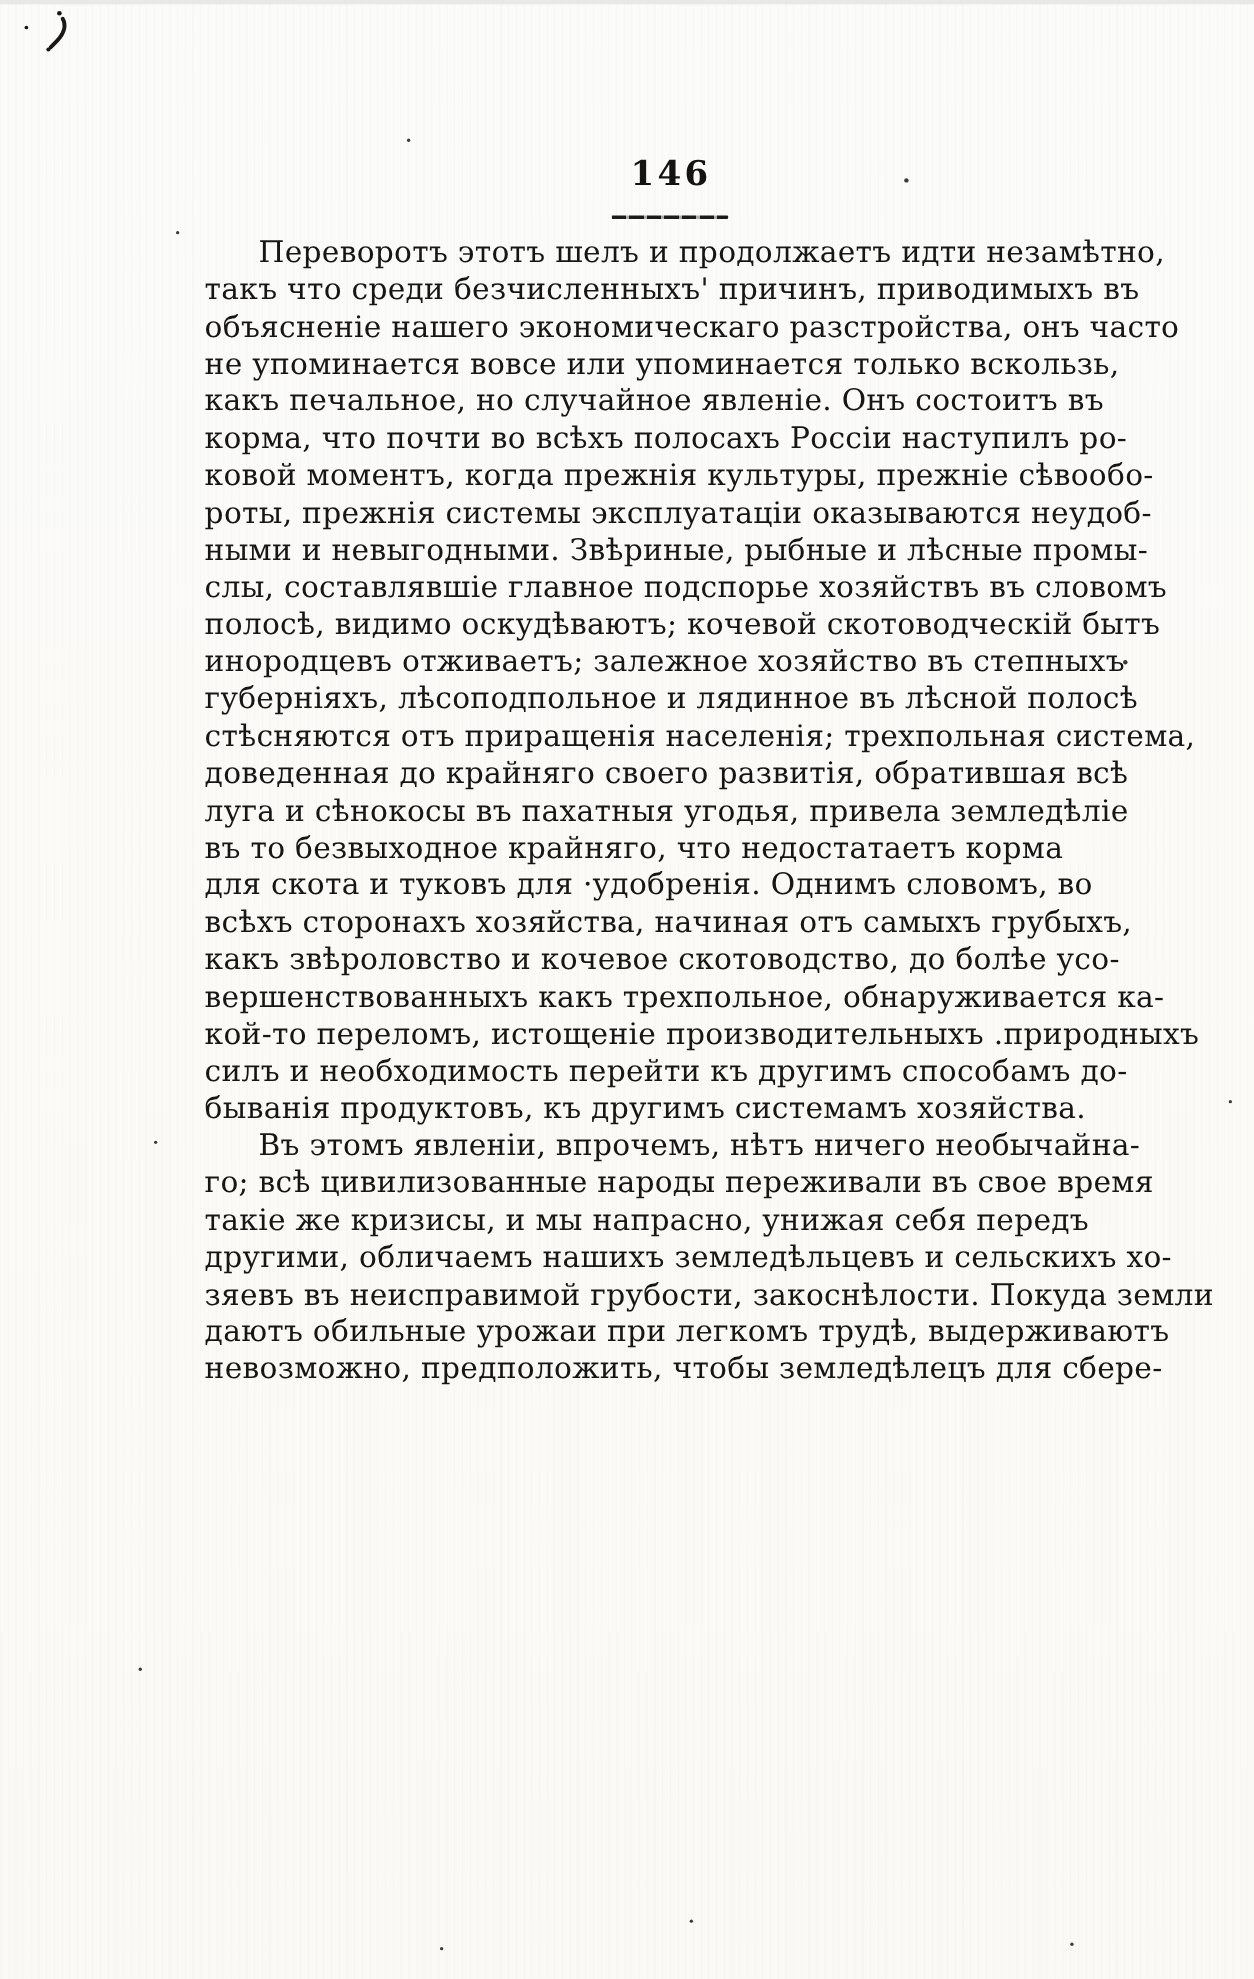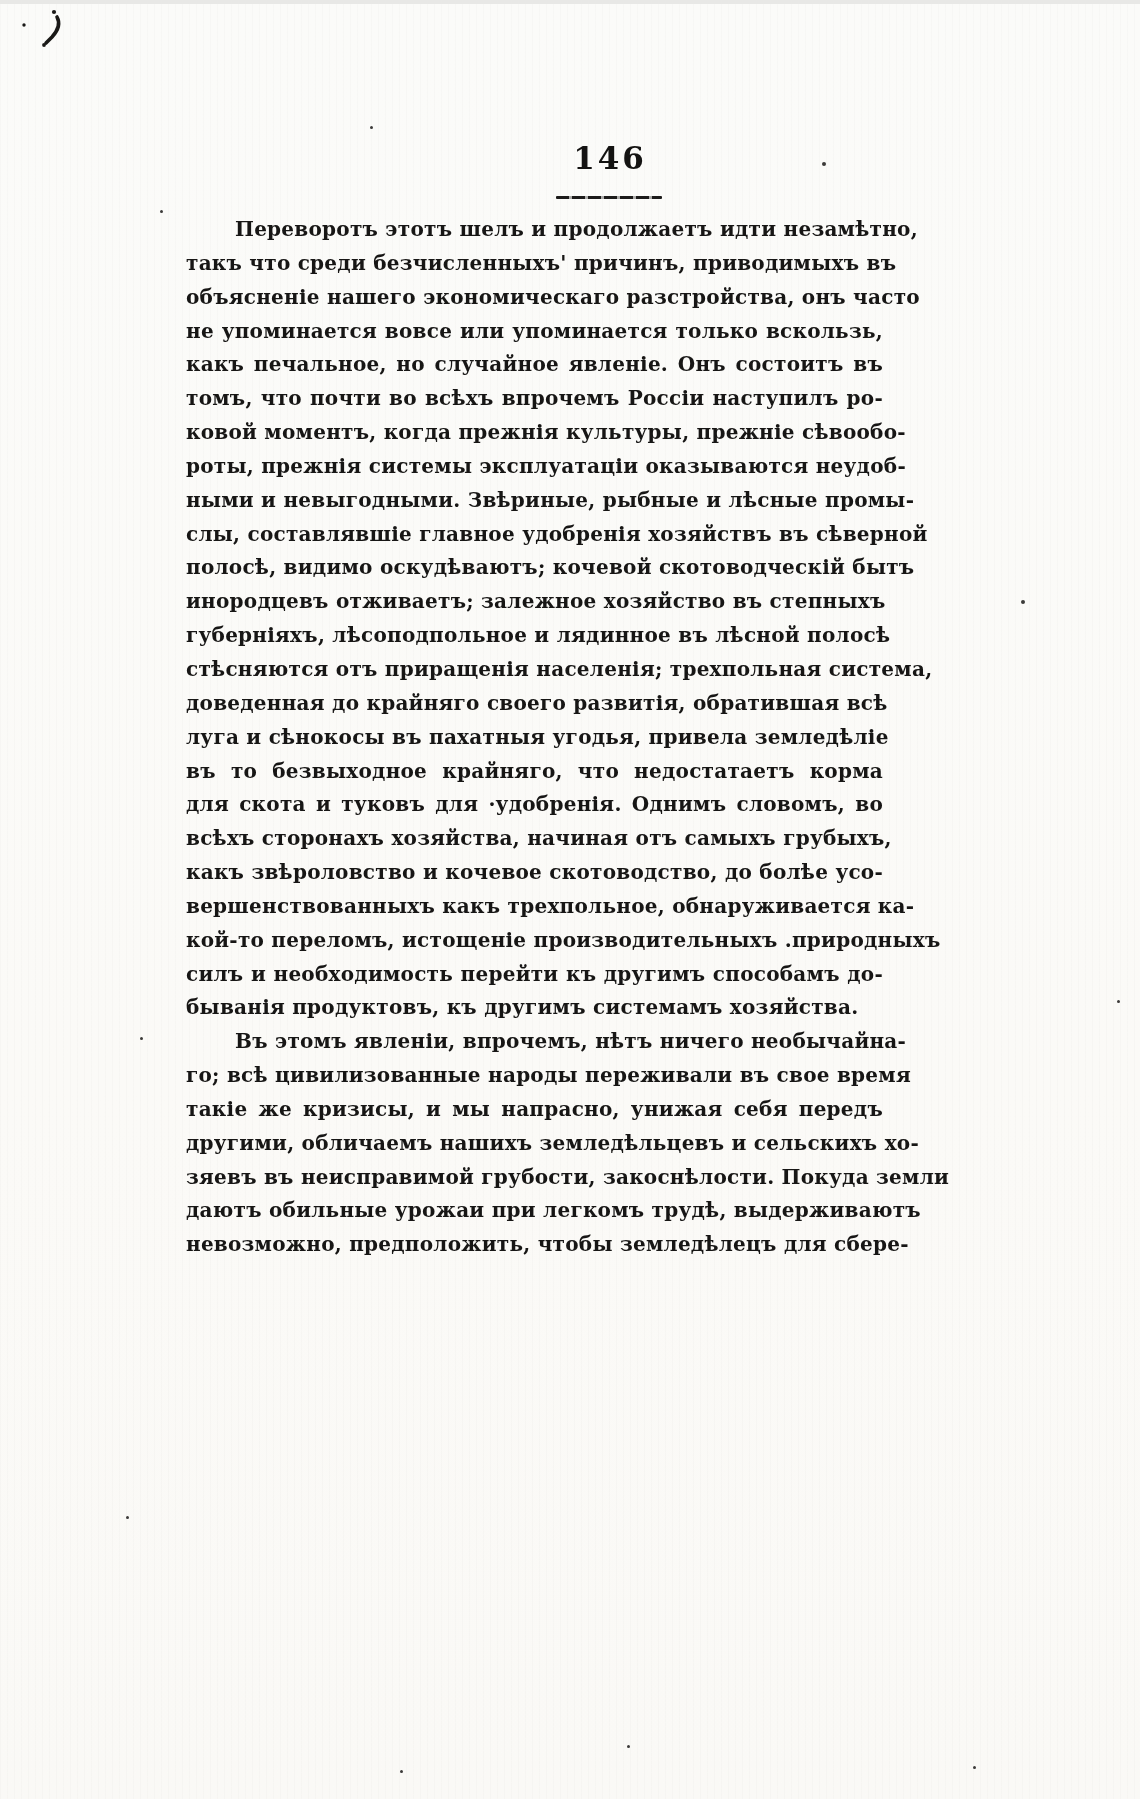--- a/index.html
+++ b/index.html
@@ -48,22 +48,22 @@
   
   .text-block {
     position: absolute;
     top: 209px;
     left: 186px;
     width: 697px;
   }
   .line {
     height: 33.85px;
     line-height: 33.85px;
-    font-size: 20px;
-    font-weight: bold;
+    font-size: 27px;
+    font-weight: normal;
     letter-spacing: 0.25px;
     white-space: nowrap;
     text-align: justify;
     text-align-last: justify;
     text-justify: inter-word;
     color: #171615;
   }
   .line.indent { padding-left: 49px; }
   .line.no-fill { text-align-last: left; }
 
@@ -96,25 +96,25 @@
     <span class="page-num">146</span>
   </div>
   <div class="page-num-rule"></div>
 
   <div class="text-block">
       <div class="line indent">Переворотъ этотъ шелъ и продолжаетъ идти незамѣтно,</div>
       <div class="line">такъ что среди безчисленныхъ' причинъ, приводимыхъ въ</div>
       <div class="line">объясненіе нашего экономическаго разстройства, онъ часто</div>
       <div class="line">не упоминается вовсе или упоминается только вскользь,</div>
       <div class="line">какъ печальное, но случайное явленіе. Онъ состоитъ въ</div>
-      <div class="line">томъ, что почти во всѣхъ впрочемъ Россіи наступилъ ро-</div>
+      <div class="line">корма, что почти во всѣхъ полосахъ Россіи наступилъ ро-</div>
       <div class="line">ковой моментъ, когда прежнія культуры, прежніе сѣвообо-</div>
       <div class="line">роты, прежнія системы эксплуатаціи оказываются неудоб-</div>
       <div class="line">ными и невыгодными. Звѣриные, рыбные и лѣсные промы-</div>
-      <div class="line">слы, составлявшіе главное удобренія хозяйствъ въ сѣверной</div>
+      <div class="line">слы, составлявшіе главное подспорье хозяйствъ въ словомъ</div>
       <div class="line">полосѣ, видимо оскудѣваютъ; кочевой скотоводческій бытъ</div>
       <div class="line">инородцевъ отживаетъ; залежное хозяйство въ степныхъ</div>
       <div class="line">губерніяхъ, лѣсоподпольное и лядинное въ лѣсной полосѣ</div>
       <div class="line">стѣсняются отъ приращенія населенія; трехпольная система,</div>
       <div class="line">доведенная до крайняго своего развитія, обратившая всѣ</div>
       <div class="line">луга и сѣнокосы въ пахатныя угодья, привела земледѣліе</div>
       <div class="line">въ то безвыходное крайняго, что недостатаетъ корма</div>
       <div class="line">для скота и туковъ для ·удобренія. Однимъ словомъ, во</div>
       <div class="line">всѣхъ сторонахъ хозяйства, начиная отъ самыхъ грубыхъ,</div>
       <div class="line">какъ звѣроловство и кочевое скотоводство, до болѣе усо-</div>

